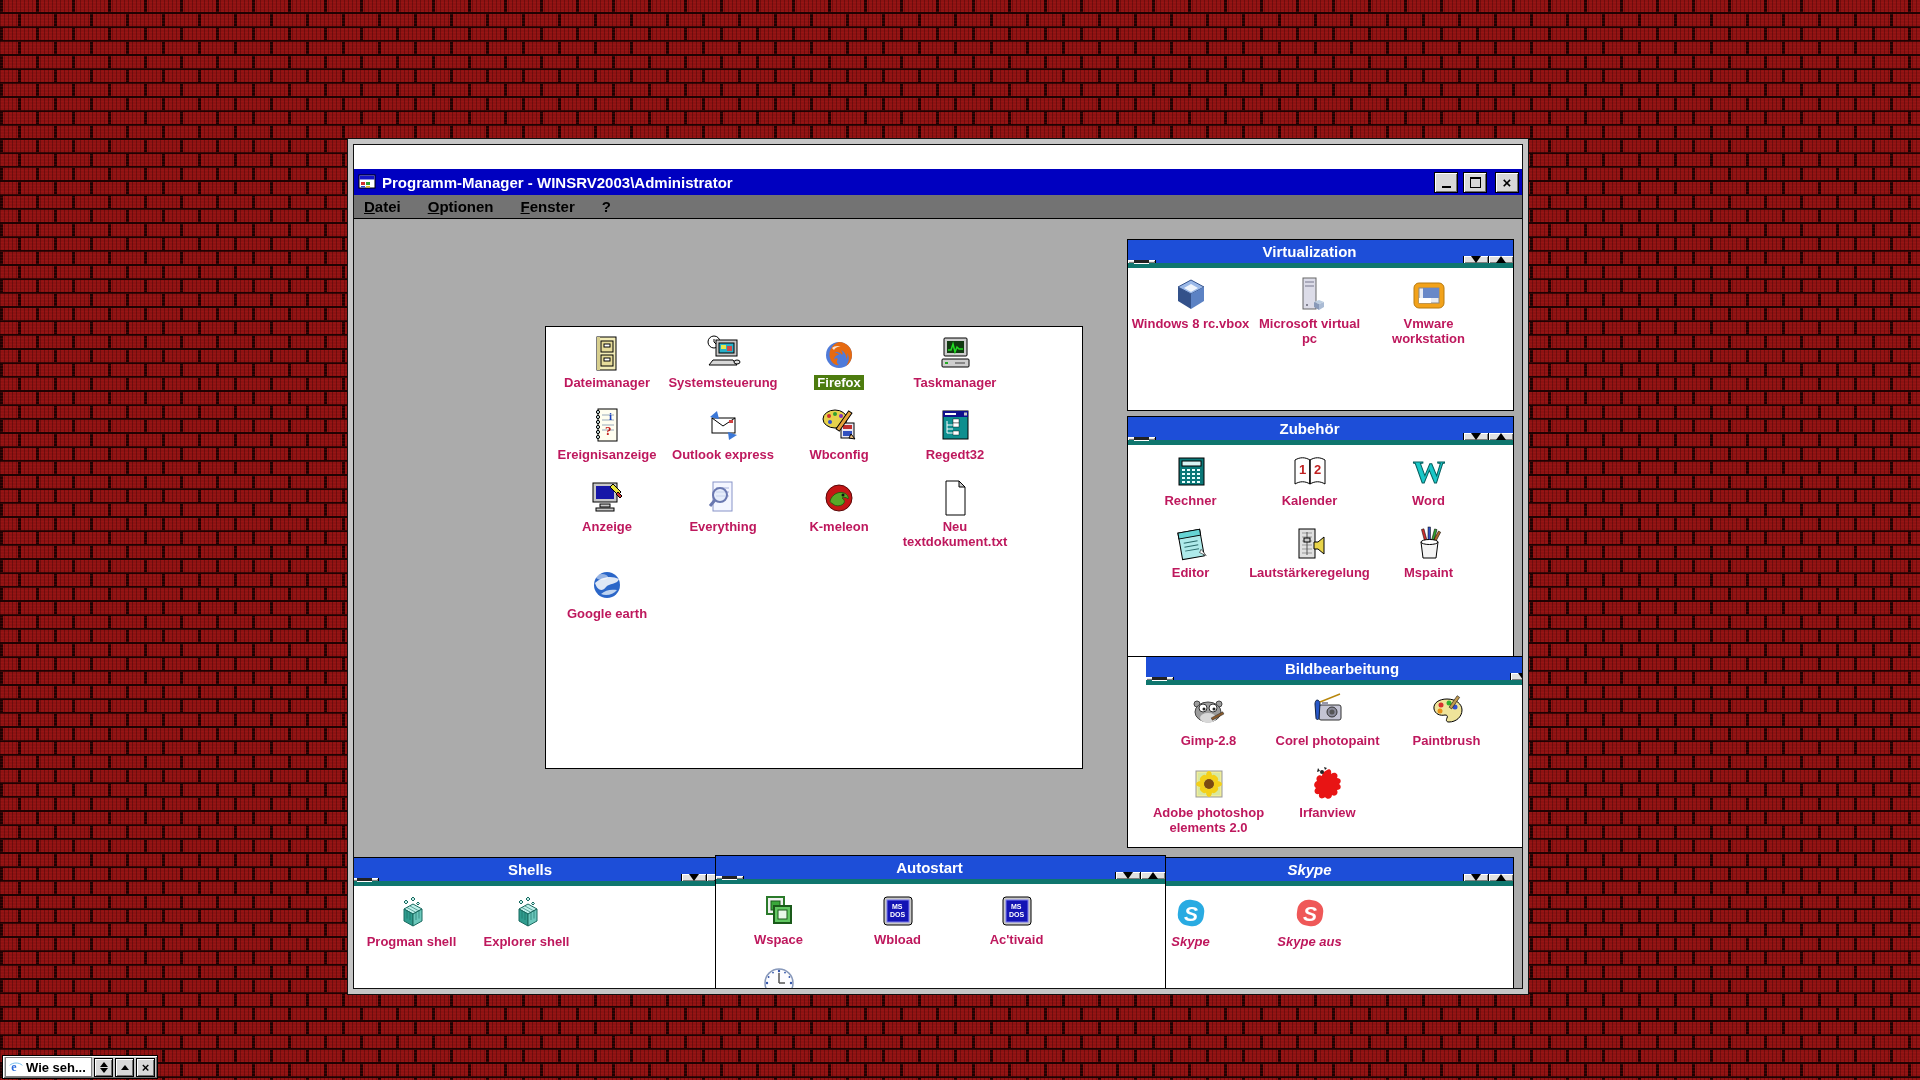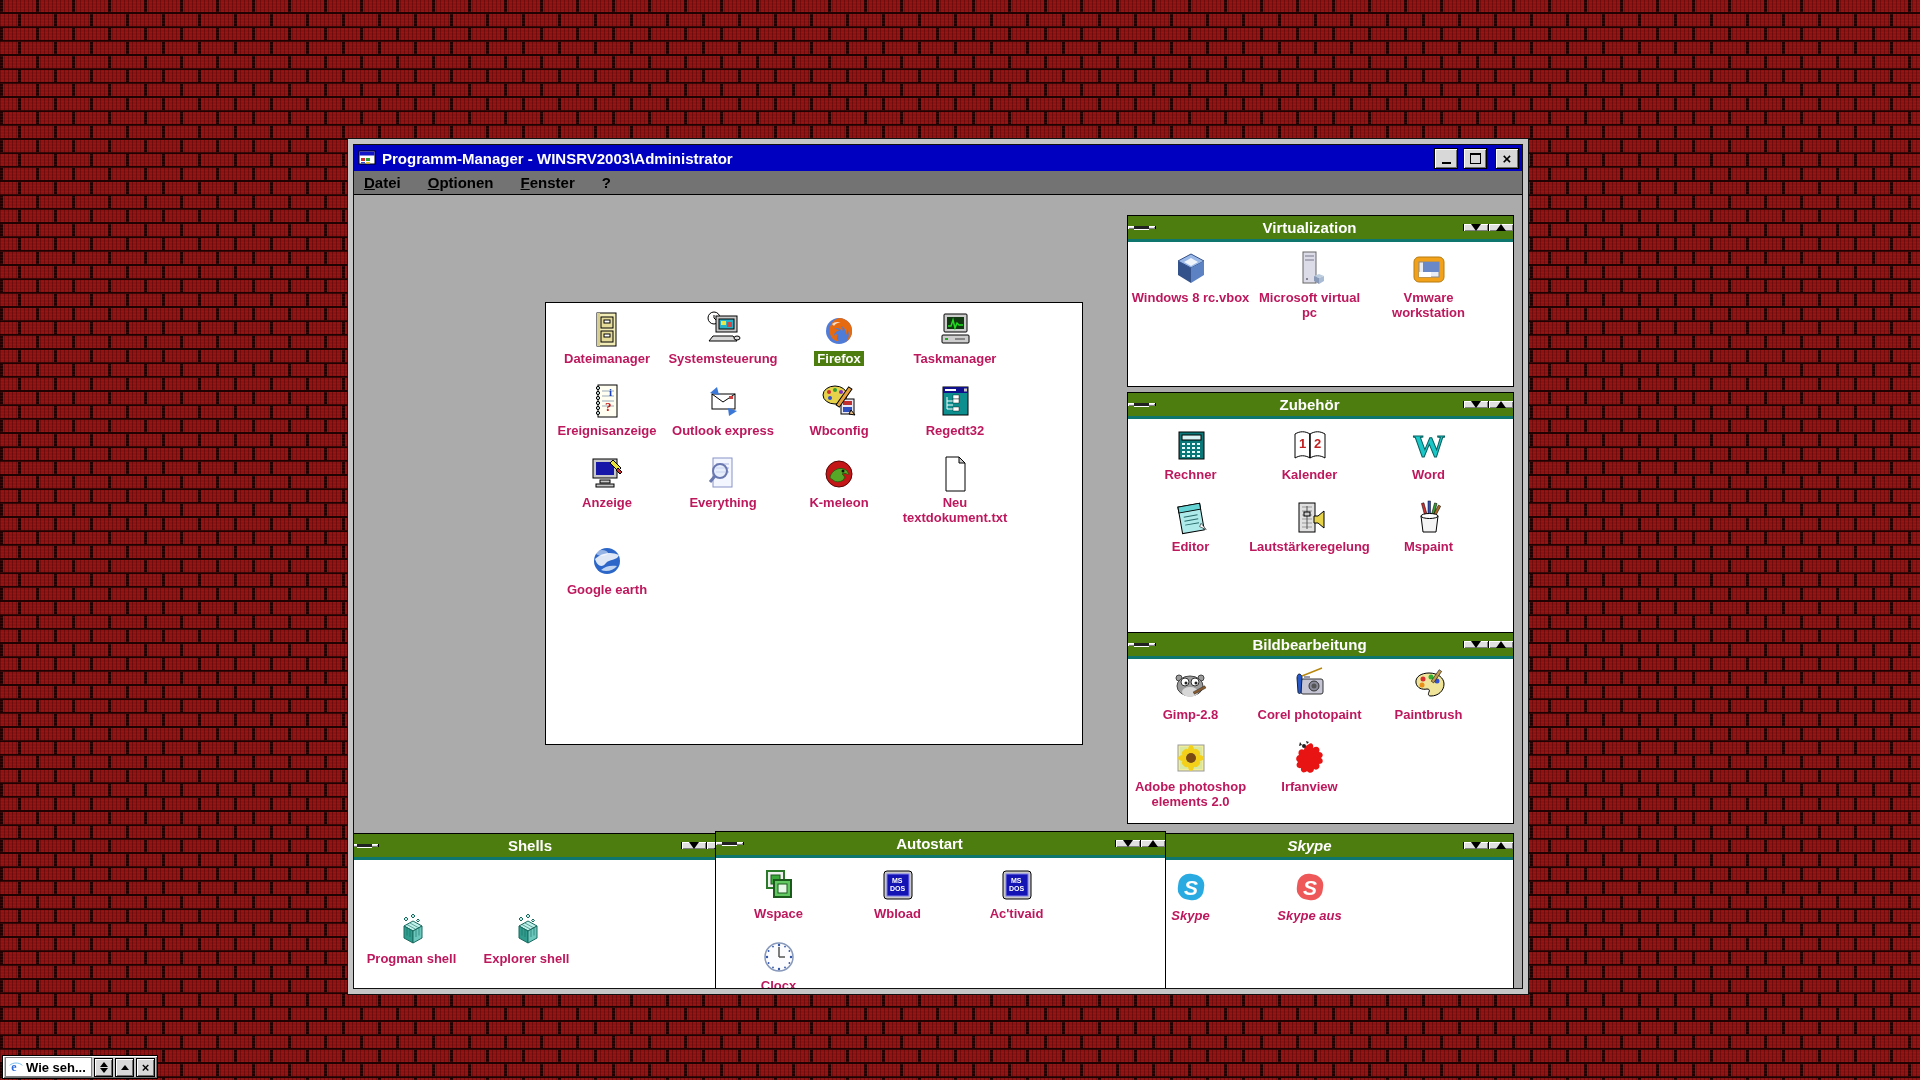--- a/index.html
+++ b/index.html
@@ -13,38 +13,38 @@
       conic-gradient(from 0deg at 3px 14px, transparent 0 270deg, #200202 270deg 360deg),
       conic-gradient(from 0deg at 3px 14px, transparent 0 270deg, #200202 270deg 360deg),
       repeating-linear-gradient(0deg, #200202 0 2px, transparent 2px 14px);
     background-size:4px 4px, 3px 3px, 36px 28px, 36px 28px, 100% 28px;
     background-position:0 0, 0 0, 0 0, 18px 14px, 0 0;
   }
   
   .pm-window{position:absolute;left:347px;top:138px;width:1182px;height:857px;
     background:#c6c6c6;border:1px solid #111;padding:5px;box-sizing:border-box;}
   .pm-frame{border:1px solid #111;height:100%;box-sizing:border-box;display:flex;flex-direction:column;background:#fff;}
-  .pm-titlebar{height:26px;flex:0 0 26px;background:#0000c0;display:flex;align-items:center;padding:0 3px;gap:5px;}
+  .pm-titlebar{height:26px;flex:0 0 26px;background:#0000c0;display:flex;align-items:center;padding:0 3px;gap:5px;margin-top:24px;}
   .pm-ico{width:20px;height:20px;display:inline-flex;}
   .pm-title{flex:1;color:#fff;font-weight:bold;font-size:15px;white-space:nowrap;overflow:hidden;}
   .tbtn{width:22px;height:19px;background:#d8d8d8;border:1px solid #000;
     box-shadow:inset 1px 1px 0 #fff, inset -1px -1px 0 #6e6e6e;
     display:inline-flex;align-items:center;justify-content:center;}
   .tbtn.cls{margin-left:3px;}
   .g-min{width:9px;height:2px;background:#000;margin-top:9px;}
   .g-max{width:9px;height:8px;border:1px solid #000;border-top-width:2px;}
   .g-x{font-size:15px;font-weight:bold;line-height:15px;color:#000;}
   .pm-menubar{height:23px;flex:0 0 23px;background:#737373;border-bottom:1px solid #000;
     display:flex;align-items:center;gap:27px;padding-left:10px;}
   .mi{font-size:15px;font-weight:bold;color:#000;display:inline-block;}
   .mi::first-letter{text-decoration:underline;}
   .pm-workspace{flex:1;background:#ababab;position:relative;overflow:hidden;}
   
   .gw{position:absolute;background:#fff;border:1px solid #000;box-sizing:border-box;display:flex;flex-direction:column;}
-  .gwt{height:23px;flex:0 0 23px;background:#4d7c0f;border-bottom:3px solid #0f766e;display:flex;align-items:center;}
+  .gwt{height:23px;flex:0 0 23px;background:#1d4ed8;border-bottom:5px solid #0f766e;display:flex;align-items:flex-end;}
   .gws{width:27px;background:#e8e8e8;border-right:1px solid #000;
     box-shadow:inset 1px 1px 0 #fff, inset -1px -1px 0 #808080;
     display:flex;align-items:center;justify-content:center;}
   .dash{width:15px;height:3px;background:#222;box-shadow:0 1px 0 #fff;}
   .gwtitle{flex:1;text-align:center;color:#fff;font-weight:bold;font-size:15px;line-height:22px;white-space:nowrap;overflow:hidden;}
   .gwb{width:24px;background:#e0e0e0;border-left:1px solid #000;
     box-shadow:inset 1px 1px 0 #fff, inset -1px -1px 0 #808080;
     display:flex;align-items:center;justify-content:center;}
   .tri-d{width:0;height:0;border-left:5px solid transparent;border-right:5px solid transparent;border-top:7px solid #000;}
   .tri-u{width:0;height:0;border-left:5px solid transparent;border-right:5px solid transparent;border-bottom:7px solid #000;}
@@ -453,21 +453,21 @@
                   <rect x="27" y="7" width="2.5" height="11" transform="rotate(28 28 12)" fill="#b06a28" stroke="#000" stroke-width=".5"></rect>
                   <path d="M12 18h17l-2 16H14z" fill="#f4f4f4" stroke="#000"></path>
                   <ellipse cx="20.5" cy="18" rx="8.5" ry="2.5" fill="#fff" stroke="#000"></ellipse>
                 </svg>
               </span>
           <span class="plabel">Mspaint</span>
         </div>
       </div>
     </div>
 
-    <div class="gw" style="left:773px;top:437px;width:387px;height:192px;">
+    <div class="gw" style="left:773px;top:437px;width:434px;height:192px;padding-left:18px;">
       <div class="gwt">
         <span class="gws">
               <span class="dash"></span>
             </span>
         <span class="gwtitle">Bildbearbeitung</span>
         <span class="gwb">
               <span class="tri-d"></span>
             </span>
         <span class="gwb">
               <span class="tri-u"></span>
@@ -578,21 +578,21 @@
                 <svg viewBox="0 0 40 40">
                   <rect x="7" y="7" width="26" height="26" rx="11" transform="rotate(8 20 20)" fill="#ef5858"></rect>
                   <text x="13" y="28" font-size="21" font-weight="bold" fill="#fff" font-family="sans-serif">S</text>
                 </svg>
               </span>
           <span class="plabel">Skype aus</span>
         </div>
       </div>
     </div>
 
-    <div class="gw" style="left:-4px;top:638px;width:382px;height:183px;gap:43px;">
+    <div class="gw" style="left:-4px;top:638px;width:382px;height:183px;">
       <div class="gwt">
         <span class="gws">
               <span class="dash"></span>
             </span>
         <span class="gwtitle">Shells</span>
         <span class="gwb">
               <span class="tri-d"></span>
             </span>
         <span class="gwb">
               <span class="tri-u"></span>

